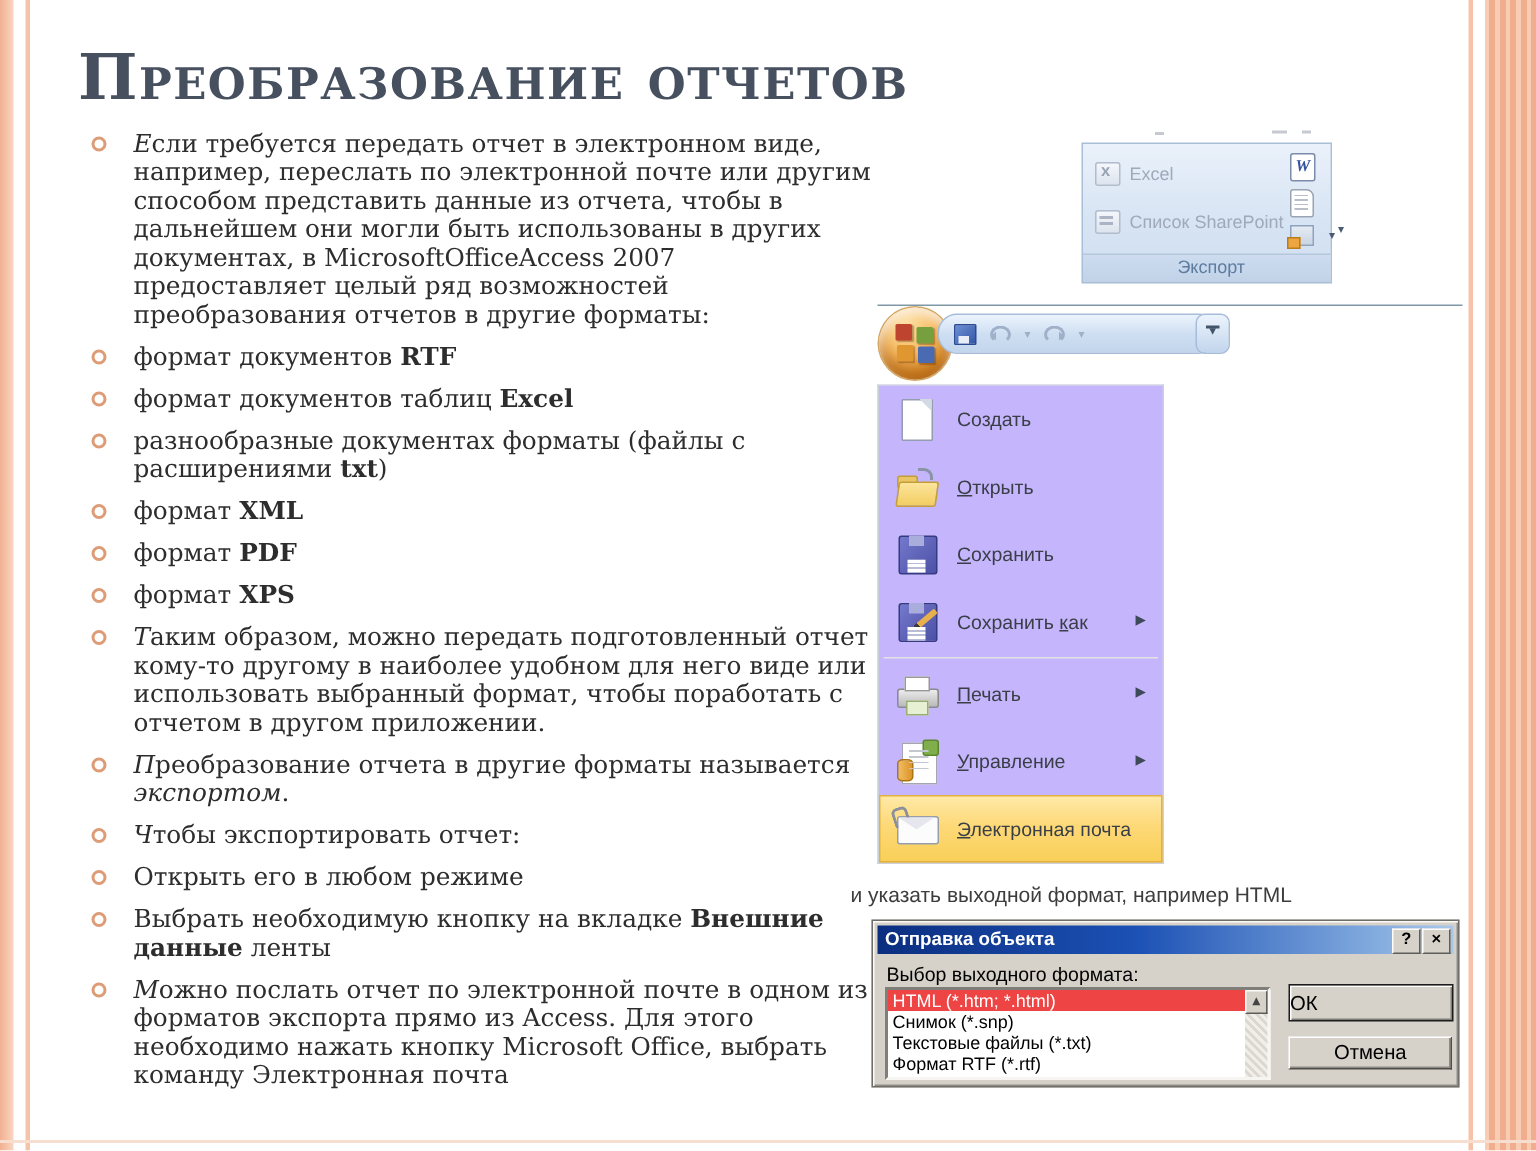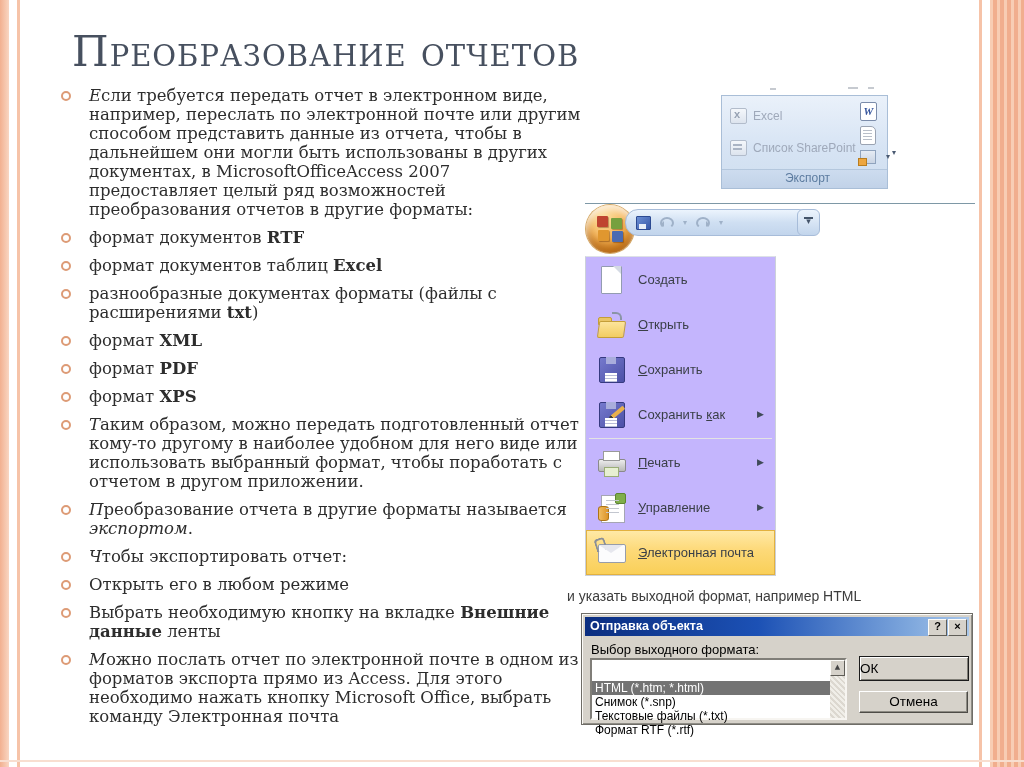--- a/index.html
+++ b/index.html
@@ -8,22 +8,22 @@
 
   
   .stripe{position:absolute;top:0;bottom:0;}
   #stripe-left-outer{left:0;width:9px;background:linear-gradient(90deg,#f2b090,#f9d6c2);}
   #stripe-left-inner{left:17px;width:3px;background:#f6c3a8;}
   #stripe-right-inner{left:979px;width:3px;background:#f6c3a8;}
   #stripe-right-outer{left:990px;right:0;background:repeating-linear-gradient(90deg,#f8cdb4 0 3px,#f1ae8e 3px 7px);}
   #bottom-line{position:absolute;left:0;right:0;bottom:5px;height:2px;background:#f8ded0;}
 
   
-  #slide-title{position:absolute;left:72px;top:27px;font-size:42px;font-variant:small-caps;
-       color:#47505f;letter-spacing:1px;font-weight:400;}
+  #slide-title{position:absolute;left:52px;top:27px;font-size:42px;font-variant:small-caps;
+       color:#47505f;letter-spacing:1px;font-weight:700;}
 
   
   #bullet-list{position:absolute;left:58px;top:86px;width:524px;font-size:16.5px;
        line-height:19px;color:#2d2d2d;}
   .bullet{position:relative;padding-left:31px;margin-bottom:9px;}
   .marker{position:absolute;left:3px;top:4.5px;width:6px;height:6px;border:2.5px solid #dd9b76;
        border-radius:50%;background:#fff;}
   .btext b{font-weight:bold;} .btext i{font-style:italic;}
 
   
@@ -149,21 +149,21 @@
        background:linear-gradient(90deg,#0b2e80,#1c51b5 45%,#7fa8dd 85%,#a9c7ea);
        color:#fff;font-weight:bold;font-size:12.5px;padding:2px 0 0 5px;box-sizing:border-box;}
   .dlg-sysbtn{position:absolute;top:5px;width:17px;height:15px;background:#d6d2ca;
        border:1px solid;border-color:#fdfcf9 #5f5d57 #5f5d57 #fdfcf9;text-align:center;
        font:bold 11px "Liberation Sans",sans-serif;color:#000;line-height:13px;}
   #dlg-help{right:25px;} #dlg-close{right:5px;}
   #dlg-label{position:absolute;left:9px;top:28px;font-size:13px;color:#000;}
   #dlg-list{position:absolute;left:8px;top:44px;width:257px;height:62px;background:#fff;
        border:2px solid;border-color:#807e78 #f7f5f1 #f7f5f1 #807e78;box-sizing:border-box;}
   .opt{height:14px;line-height:14px;font-size:12px;padding-left:3px;white-space:nowrap;color:#000;}
-  .opt.sel{background:#737373;color:#fff;margin-top:21px;}
+  .opt.sel{background:#ef4444;color:#fff;}
   #dlg-scroll{position:absolute;right:0;top:0;width:15px;height:100%;
        background:repeating-linear-gradient(45deg,#f0eee8 0 2px,#dcd8d0 2px 4px);}
   #dlg-scroll-up{height:14px;background:#d6d2ca;border:1px solid;
        border-color:#fdfcf9 #5f5d57 #5f5d57 #fdfcf9;text-align:center;font-size:7px;color:#444;
        line-height:12px;font-family:"DejaVu Sans",sans-serif;}
   #dlg-ok{position:absolute;left:277px;top:42px;width:110px;height:25px;background:#d6d2ca;
        border:1px solid #1c1c1c;box-shadow:inset 1px 1px 0 #fff, inset -1px -1px 0 #807e76;
        font-size:13.5px;text-align:left;line-height:23px;color:#000;box-sizing:border-box;}
   #dlg-cancel{position:absolute;left:277px;top:77px;width:109px;height:22px;background:#d6d2ca;
        border:1px solid;border-color:#fff #4e4c47 #4e4c47 #fff;

